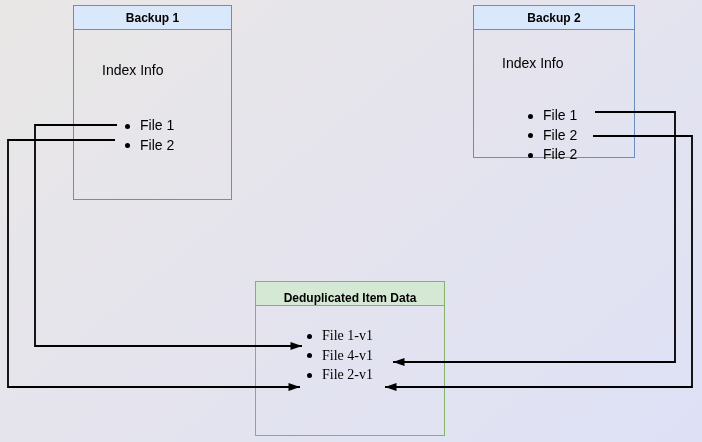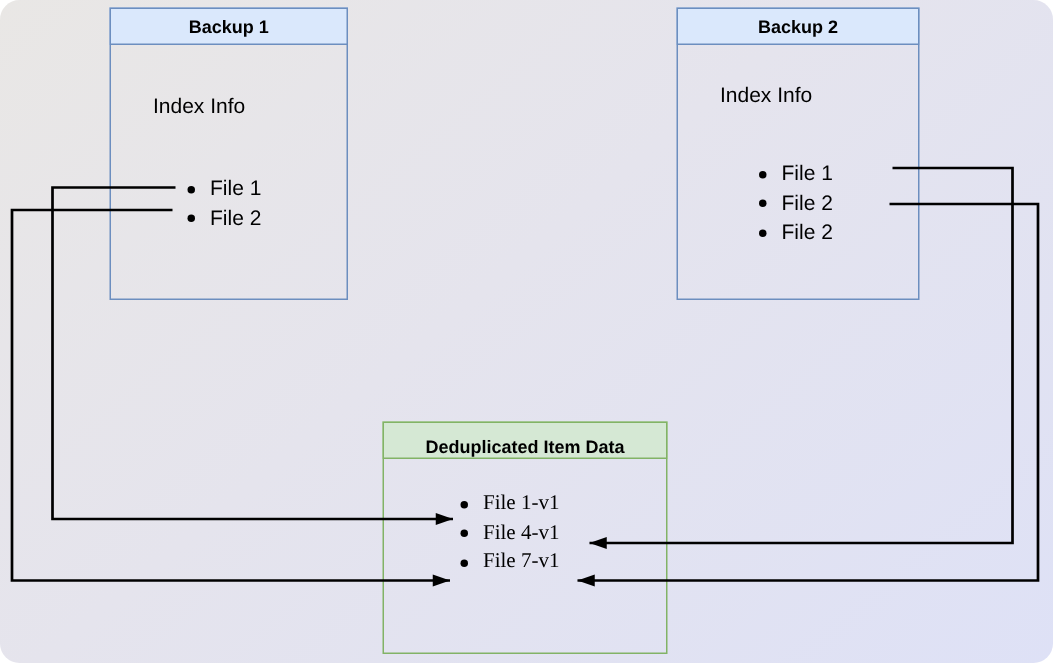--- a/index.html
+++ b/index.html
@@ -5,21 +5,20 @@
   html, body { margin: 0; padding: 0; }
   body {
     width: 702px; height: 442px;
     font-family: "Liberation Sans", "DejaVu Sans", sans-serif;
     overflow: hidden;
   }
   .canvas {
     position: relative;
     width: 702px; height: 442px;
     background: linear-gradient(140deg, #e9e7e5 0%, #e5e4ed 45%, #dee1f6 100%);
-    border-radius: 13px;
   }
   .arrows-layer {
     position: absolute; left: 0; top: 0;
     width: 702px; height: 442px;
     pointer-events: none;
   }
   .box {
     position: absolute;
     border: 1px solid;
     box-sizing: border-box;
@@ -32,21 +31,21 @@
     border: 1px solid;
     display: flex; align-items: center; justify-content: center;
     font-size: 12px; font-weight: bold; color: #000;
   }
   .blue  { border-color: #6c8ebf; }
   .blue .box-header  { background: #dae8fc; border-color: #6c8ebf; }
   .green { border-color: #82b366; }
   .green .box-header { background: #d5e8d4; border-color: #82b366; align-items: flex-end; }
 
   .box-1  { left: 73px;  top: 5px;   width: 159px; height: 195px; }
-  .box-2  { left: 451px; top: 5px;   width: 162px; height: 195px; }
+  .box-2  { left: 473px; top: 5px;   width: 162px; height: 153px; }
   .box-3  { left: 255px; top: 281px; width: 190px; height: 155px; }
 
   .subtitle {
     position: absolute;
     font-size: 14px; line-height: 19px; color: #000;
     white-space: nowrap;
     text-align: center;
   }
   .box-1 .subtitle { left: 28px; top: 55px; }
   .box-2 .subtitle { left: 28px; top: 48px; }
@@ -101,21 +100,21 @@
     </ul>
   </div>
 
   <div class="box green box-3">
     <div class="box-header">
       <span>Deduplicated Item Data</span>
     </div>
     <ul class="file-list">
       <li>File 1-v1</li>
       <li>File 4-v1</li>
-      <li>File 7-v1</li>
+      <li>File 2-v1</li>
     </ul>
   </div>
 
   <svg class="arrows-layer" id="arrows" viewBox="0 0 702 442" xmlns="http://www.w3.org/2000/svg">
     <defs>
       <marker id="arrowhead" markerUnits="userSpaceOnUse" markerWidth="14" markerHeight="10" refX="12" refY="4.5" orient="auto">
         <path d="M0.5,0.5 L12,4.5 L0.5,8.5 Z" fill="#000"></path>
       </marker>
     </defs>
   <polyline points="117,125 35,125 35,346 302,346" fill="none" stroke="#000000" stroke-width="1.8" marker-end="url(#arrowhead)"></polyline>

